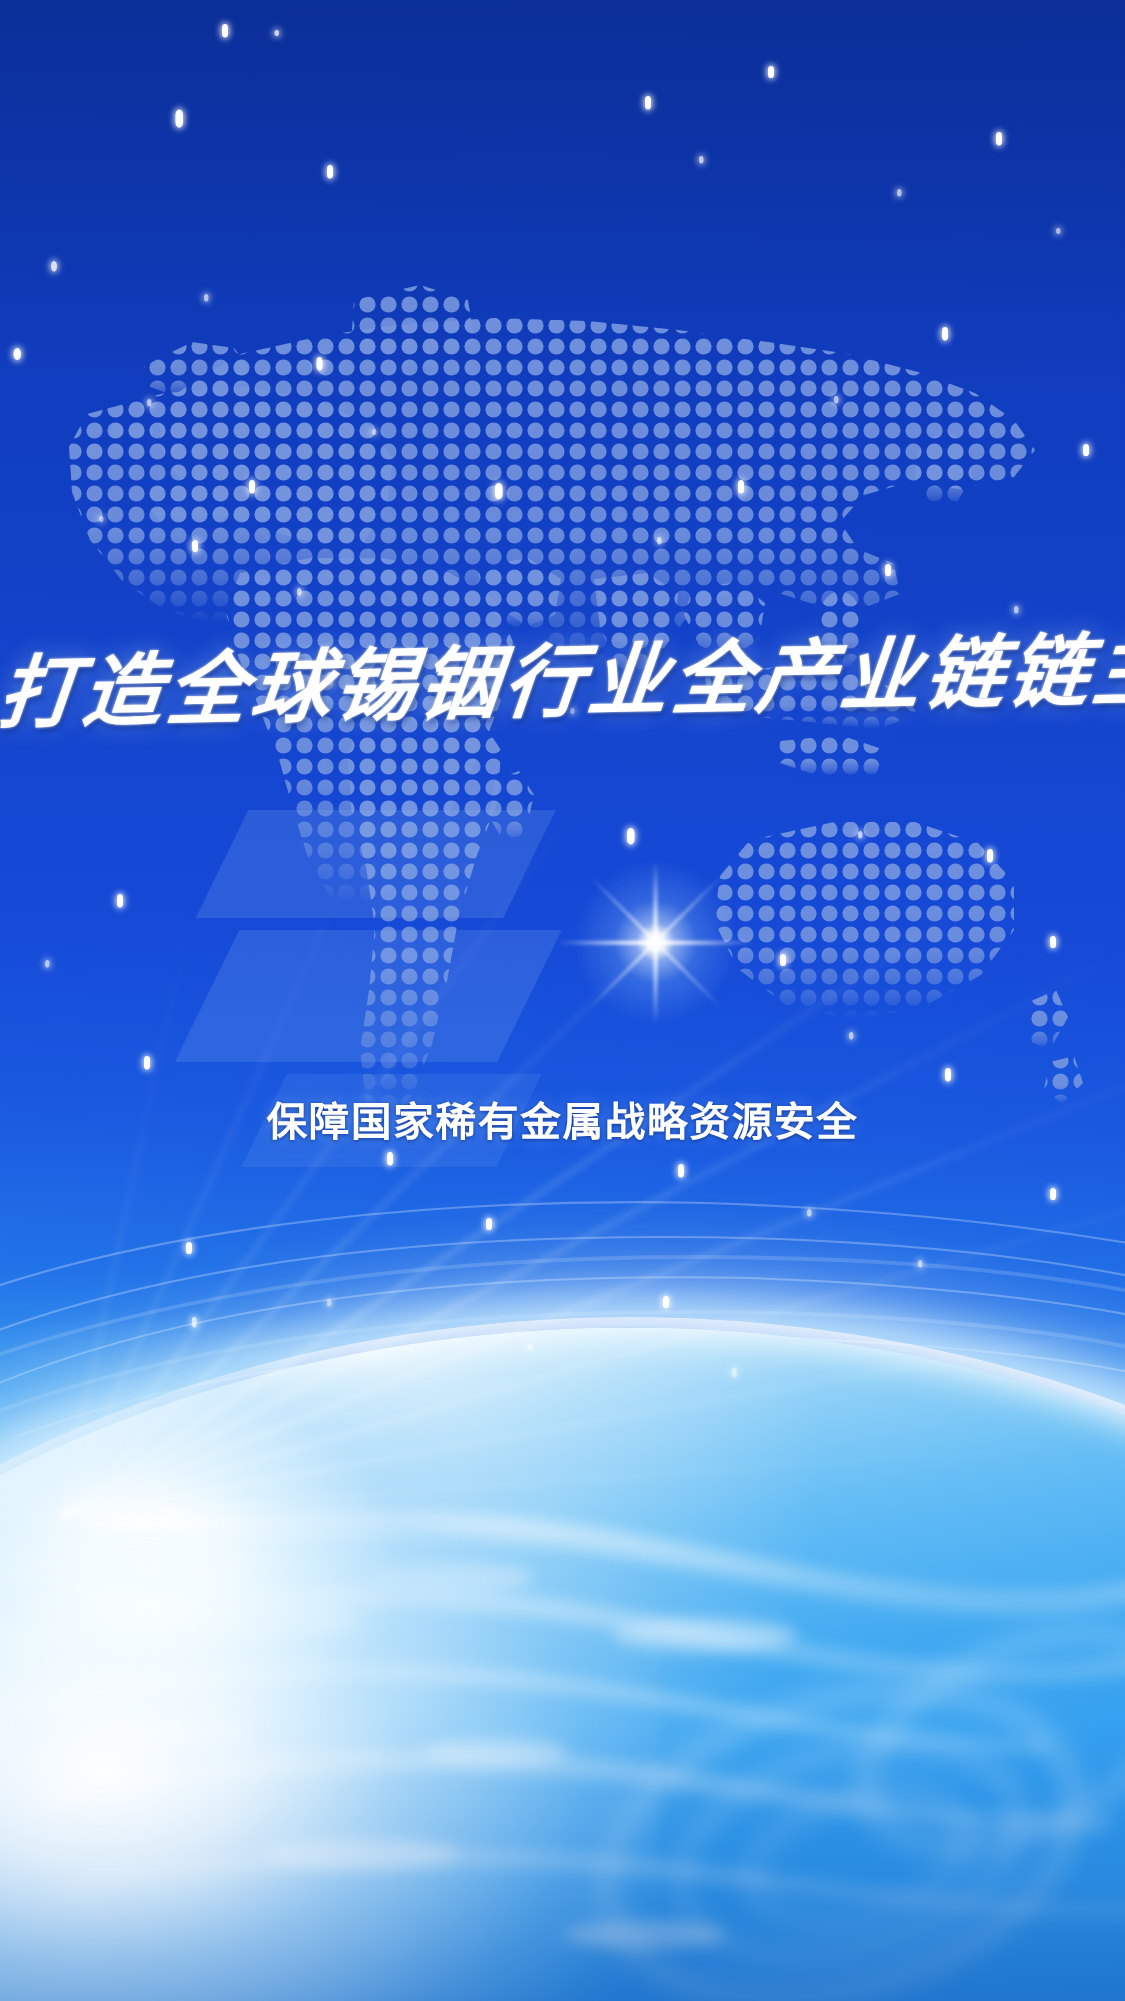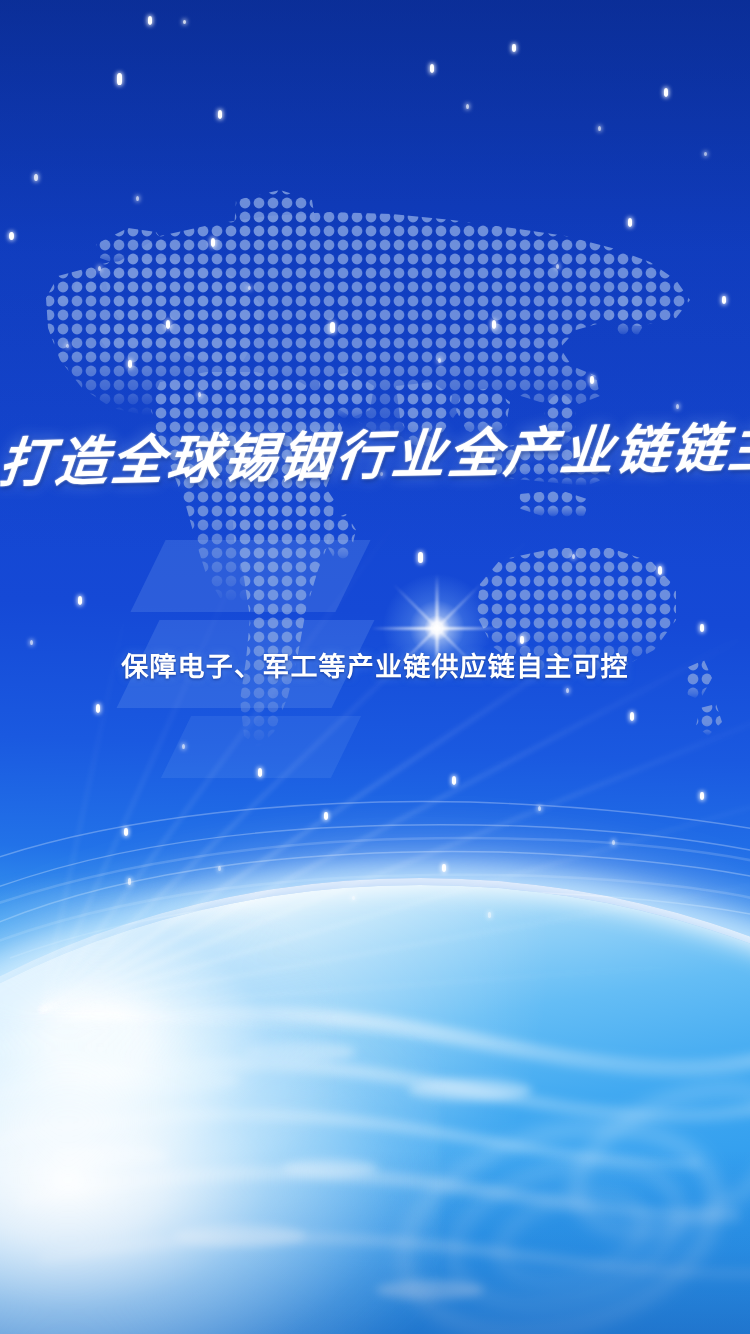--- a/index.html
+++ b/index.html
@@ -477,16 +477,16 @@
     <div class="core"></div>
     <div class="spike" style="width:132px; height:3px; margin-left:-66px; margin-top:-1.5px;"></div>
     <div class="spike" style="width:108px; height:3px; margin-left:-54px; margin-top:-1.5px; transform:rotate(90deg);"></div>
     <div class="spike" style="width:124px; height:2px; margin-left:-62px; margin-top:-1px; transform:rotate(45deg); opacity:.75;"></div>
     <div class="spike" style="width:124px; height:2px; margin-left:-62px; margin-top:-1px; transform:rotate(-45deg); opacity:.75;"></div>
   </div>
 
   <div class="title">打造全球锡铟行业全产业链链主</div>
 
 
-  <div class="subline l2">保障电子、军工等产业链供应链自主可控</div>
-
+
+  <div class="subline l3">保障国家稀有金属战略资源安全</div>
 
 </div>
 
 </body></html>

